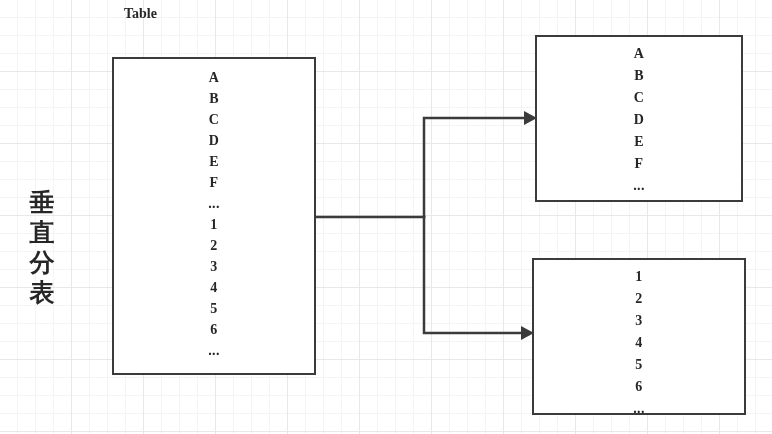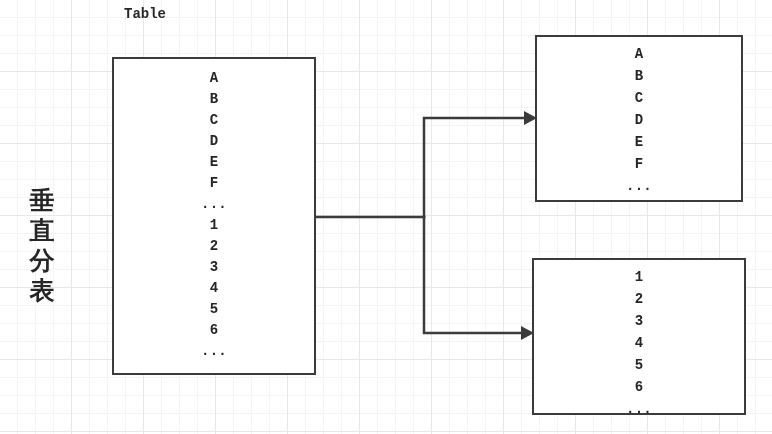--- a/index.html
+++ b/index.html
@@ -13,21 +13,21 @@
     height: 434px;
     overflow: hidden;
     background-color: #ffffff;
     background-image:
       linear-gradient(to right, #e8e8e8 1px, transparent 1px),
       linear-gradient(to bottom, #e8e8e8 1px, transparent 1px),
       linear-gradient(to right, #f4f4f4 1px, transparent 1px),
       linear-gradient(to bottom, #f4f4f4 1px, transparent 1px);
     background-size: 72px 72px, 72px 72px, 18px 18px, 18px 18px;
     background-position: -1px -1px, -1px -1px, -1px -1px, -1px -1px;
-    font-family: Liberation Mono, monospace;
+    font-family: Liberation Serif, serif;
   }
 
   
   .node-box {
     position: absolute;
     box-sizing: border-box;
     background: #ffffff;
     border: 2px solid #3b3b3b;
     display: flex;
     flex-direction: column;

